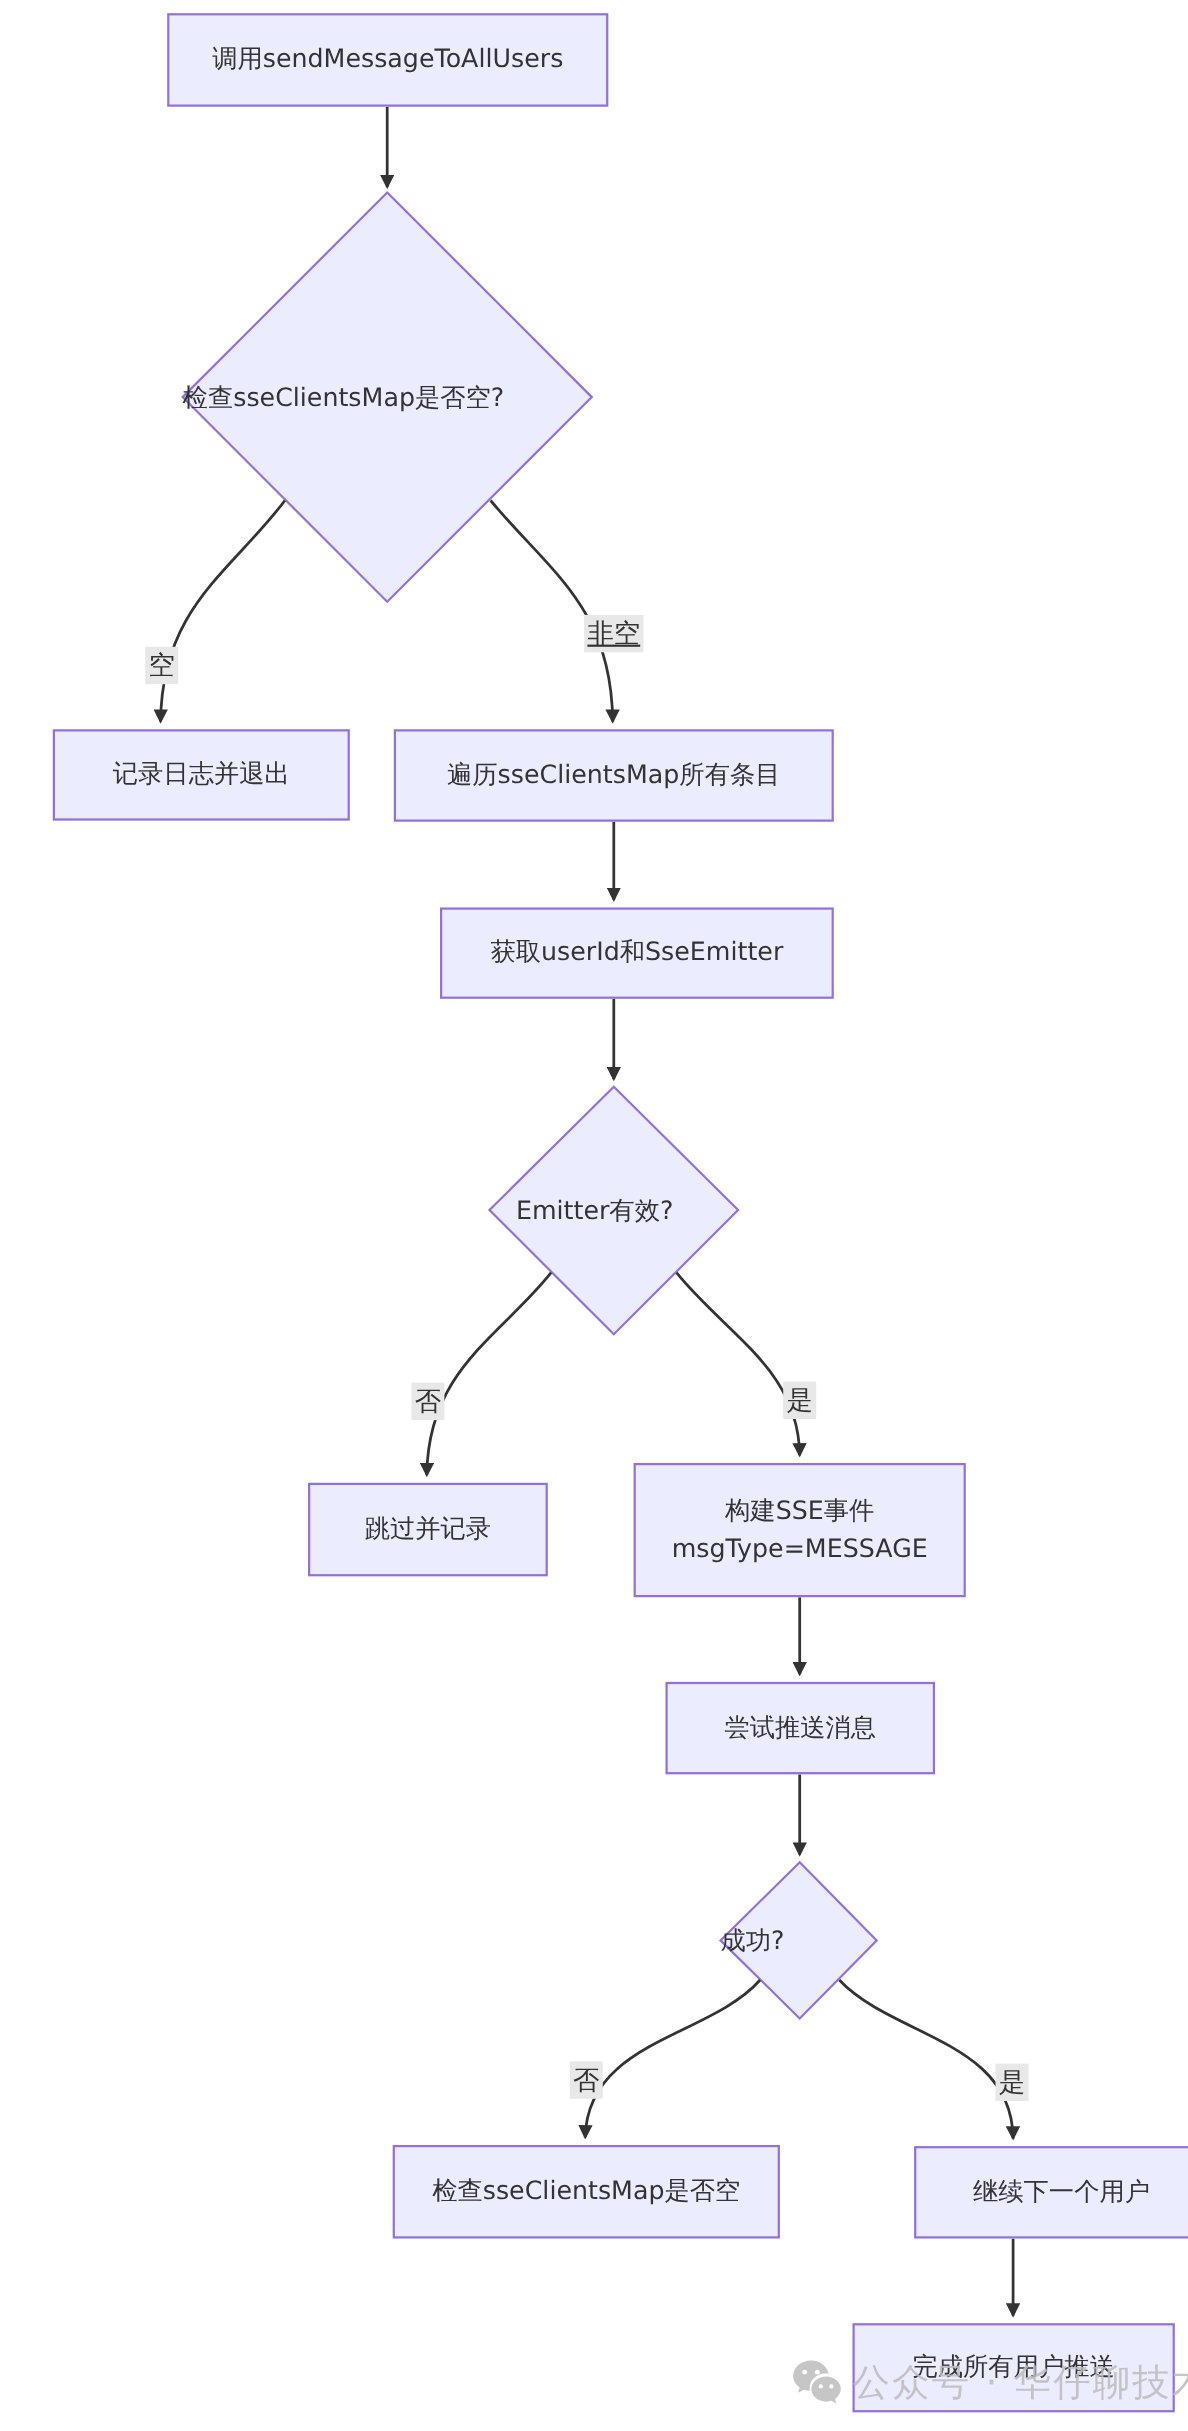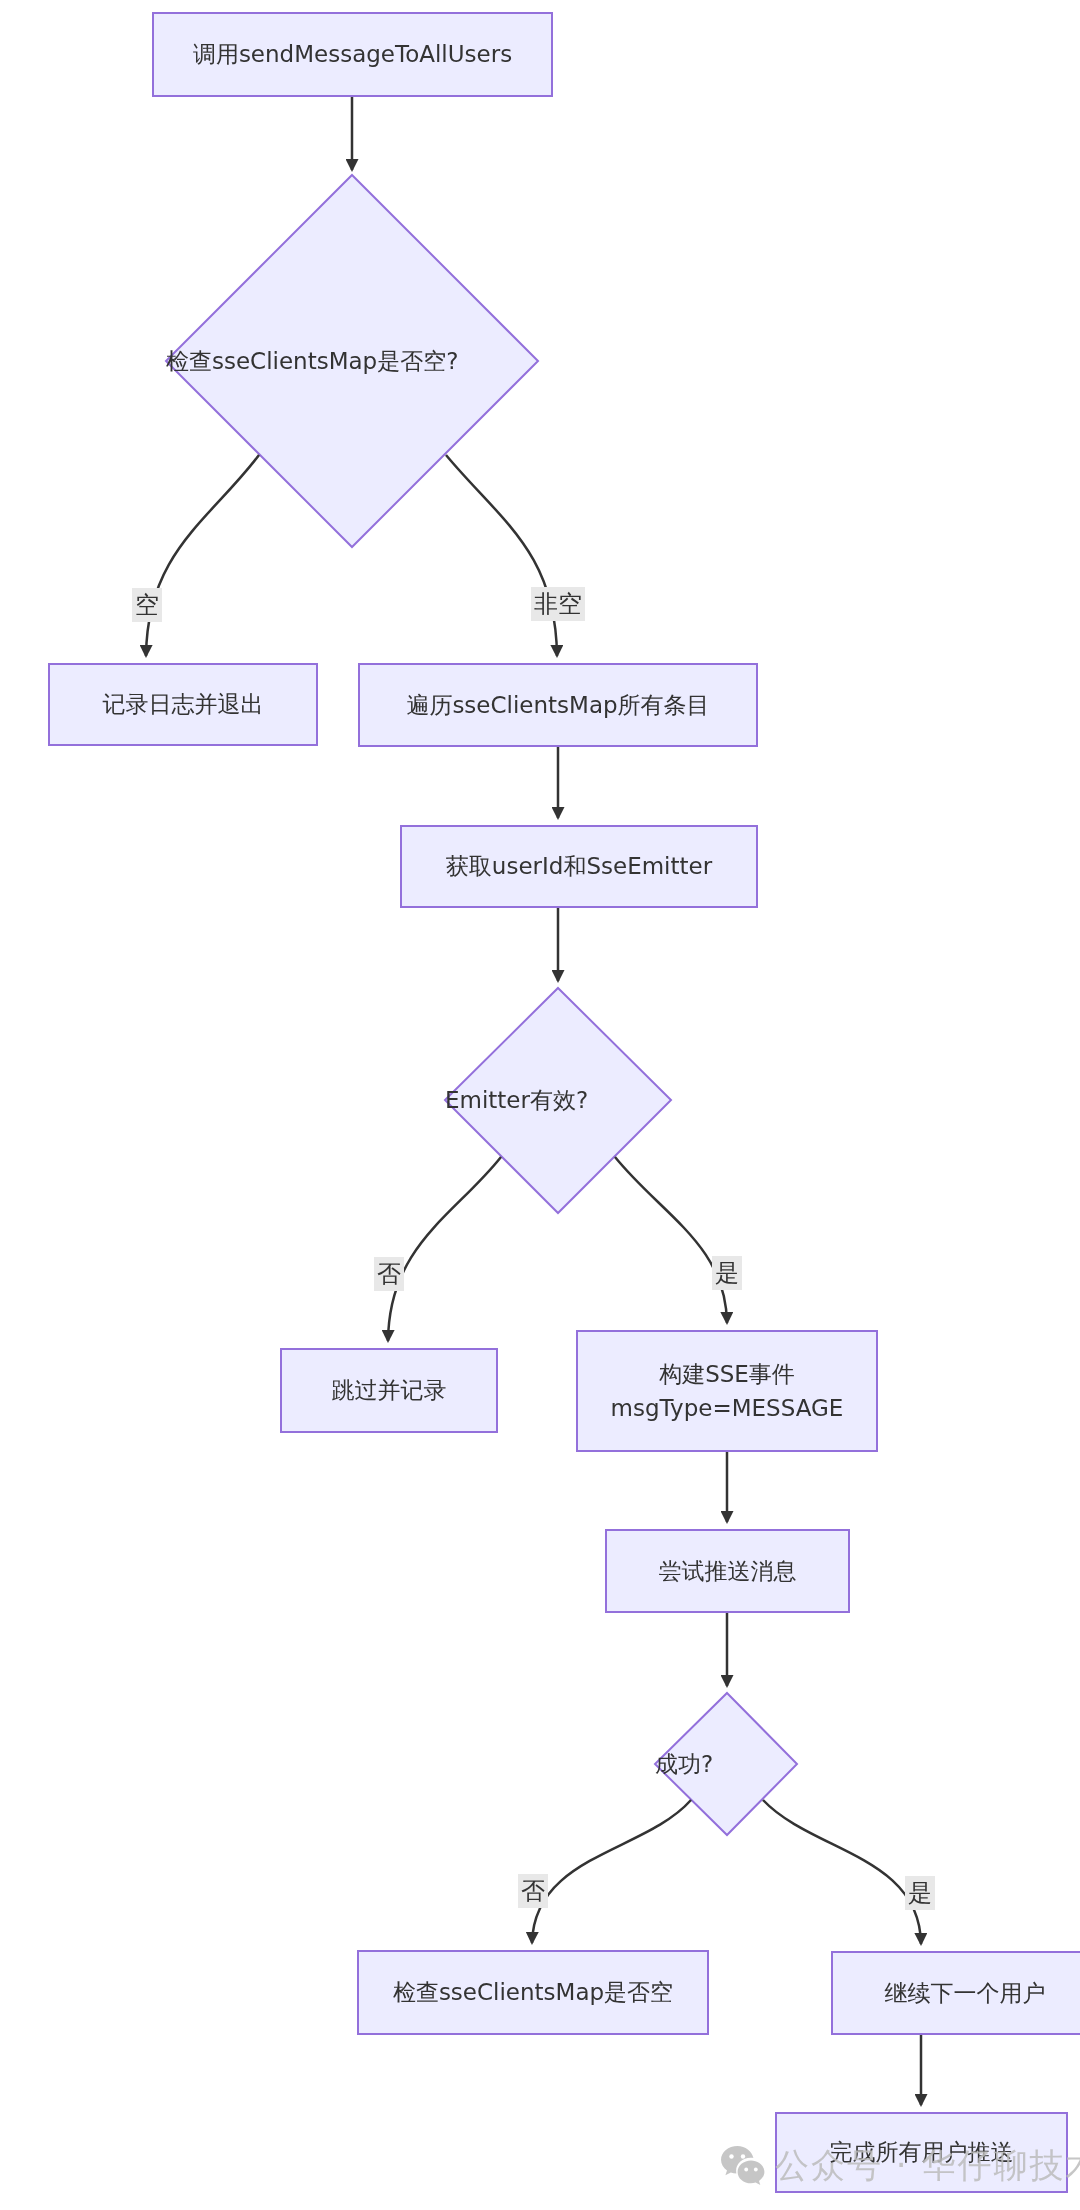--- a/index.html
+++ b/index.html
@@ -112,29 +112,29 @@
     <span>继续下一个用户</span>
   </div>
 
   <div class="node" style="left:775px;top:2112px;width:293px;height:81px;">
     <span>完成所有用户推送</span>
   </div>
 
   <div class="diamond-label" style="left:166px;top:175px;width:372px;height:372px;">
     <span>检查sseClientsMap是否空?</span>
   </div>
-  <div class="diamond-label" style="left:445px;top:988px;width:226px;height:225px;">
+  <div class="diamond-label" style="left:469px;top:988px;width:226px;height:225px;">
     <span>Emitter有效?</span>
   </div>
   <div class="diamond-label" style="left:655px;top:1693px;width:142px;height:142px;">
     <span>成功?</span>
   </div>
 
   <div class="edge-label" style="left:147px;top:605px;">空</div>
-  <div class="edge-label" style="left:558px;top:604px;">非空</div>
+  <div class="edge-label" style="left:558px;top:576px;text-decoration:underline;">非空</div>
   <div class="edge-label" style="left:389px;top:1274px;">否</div>
   <div class="edge-label" style="left:727px;top:1273px;">是</div>
   <div class="edge-label" style="left:533px;top:1891px;">否</div>
   <div class="edge-label" style="left:920px;top:1893px;">是</div>
 
   <div class="watermark">
     <span style="display:inline-flex;">
       <svg width="46" height="42" viewBox="0 0 46 42">
         <g fill="var(--watermark)">
           <path d="M17.5,1 C8.4,1 1,7.2 1,14.8 C1,19.1 3.3,22.9 7,25.4 L5.4,30.2 L10.9,27.4 C12.6,28 14.5,28.4 16.4,28.5 C16.2,27.6 16.1,26.7 16.1,25.8 C16.1,18.6 22.6,12.8 30.6,12.8 C31.6,12.8 32.5,12.9 33.4,13 C31.9,6.2 25.4,1 17.5,1 Z"></path>

